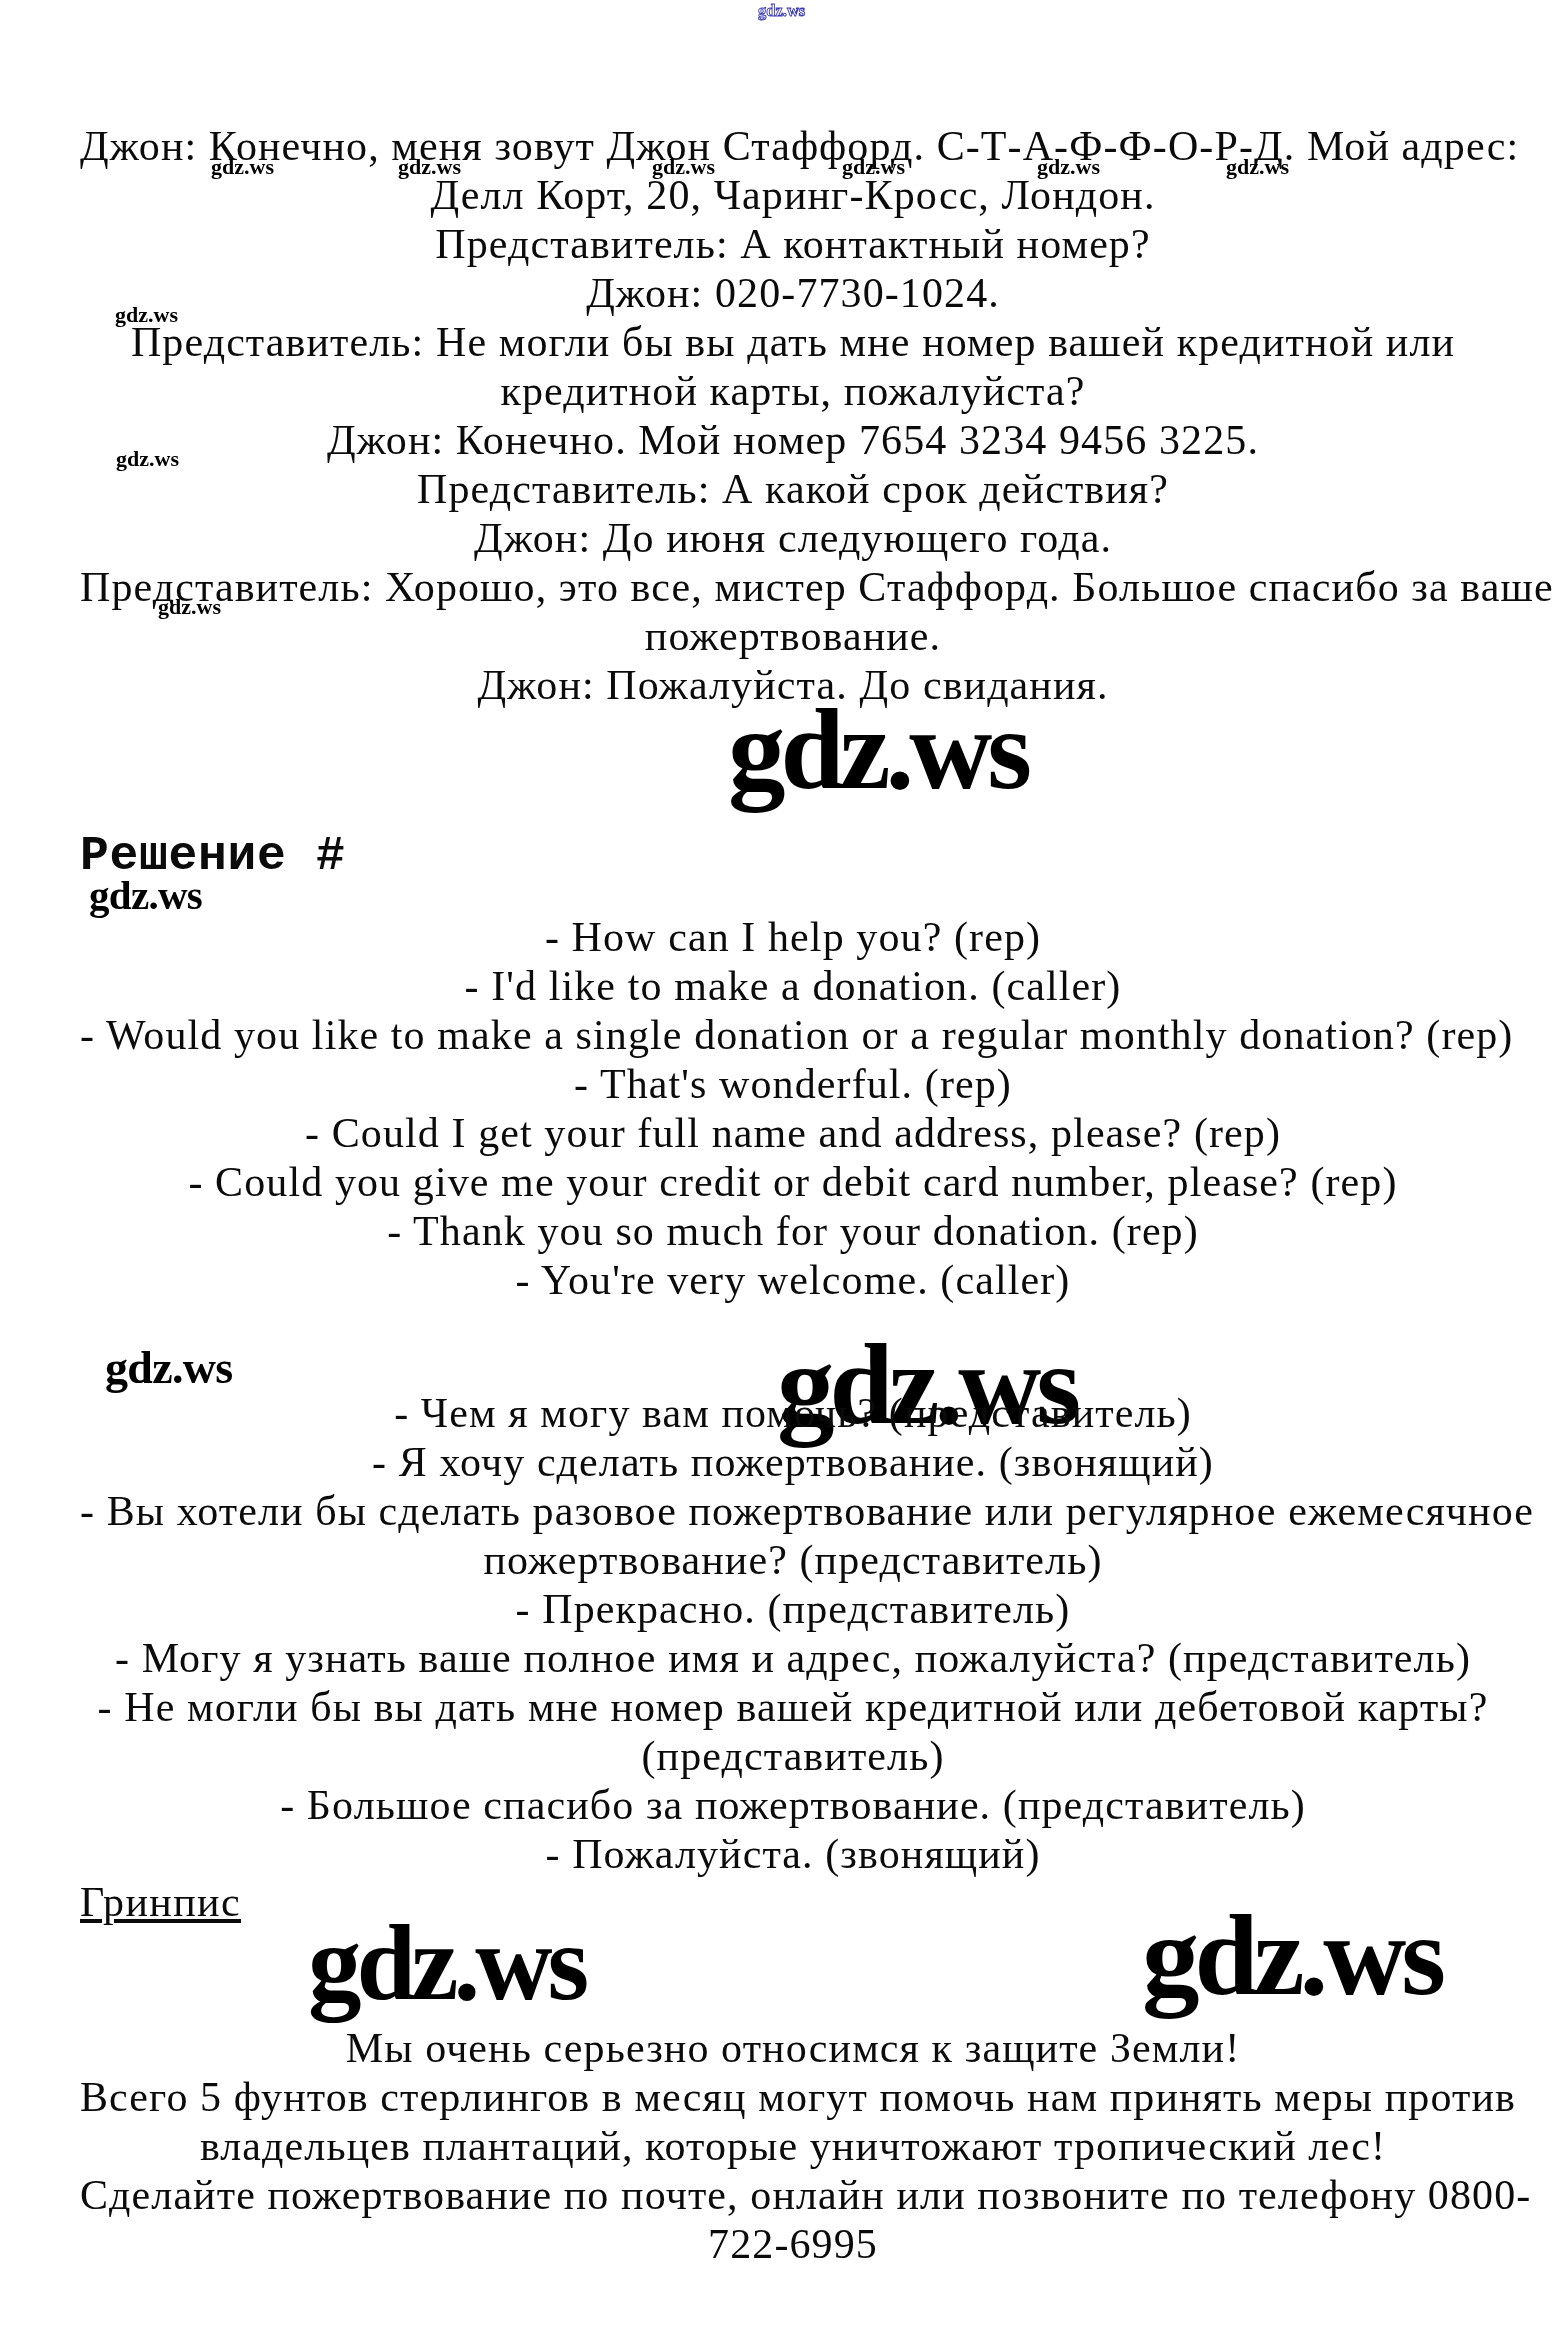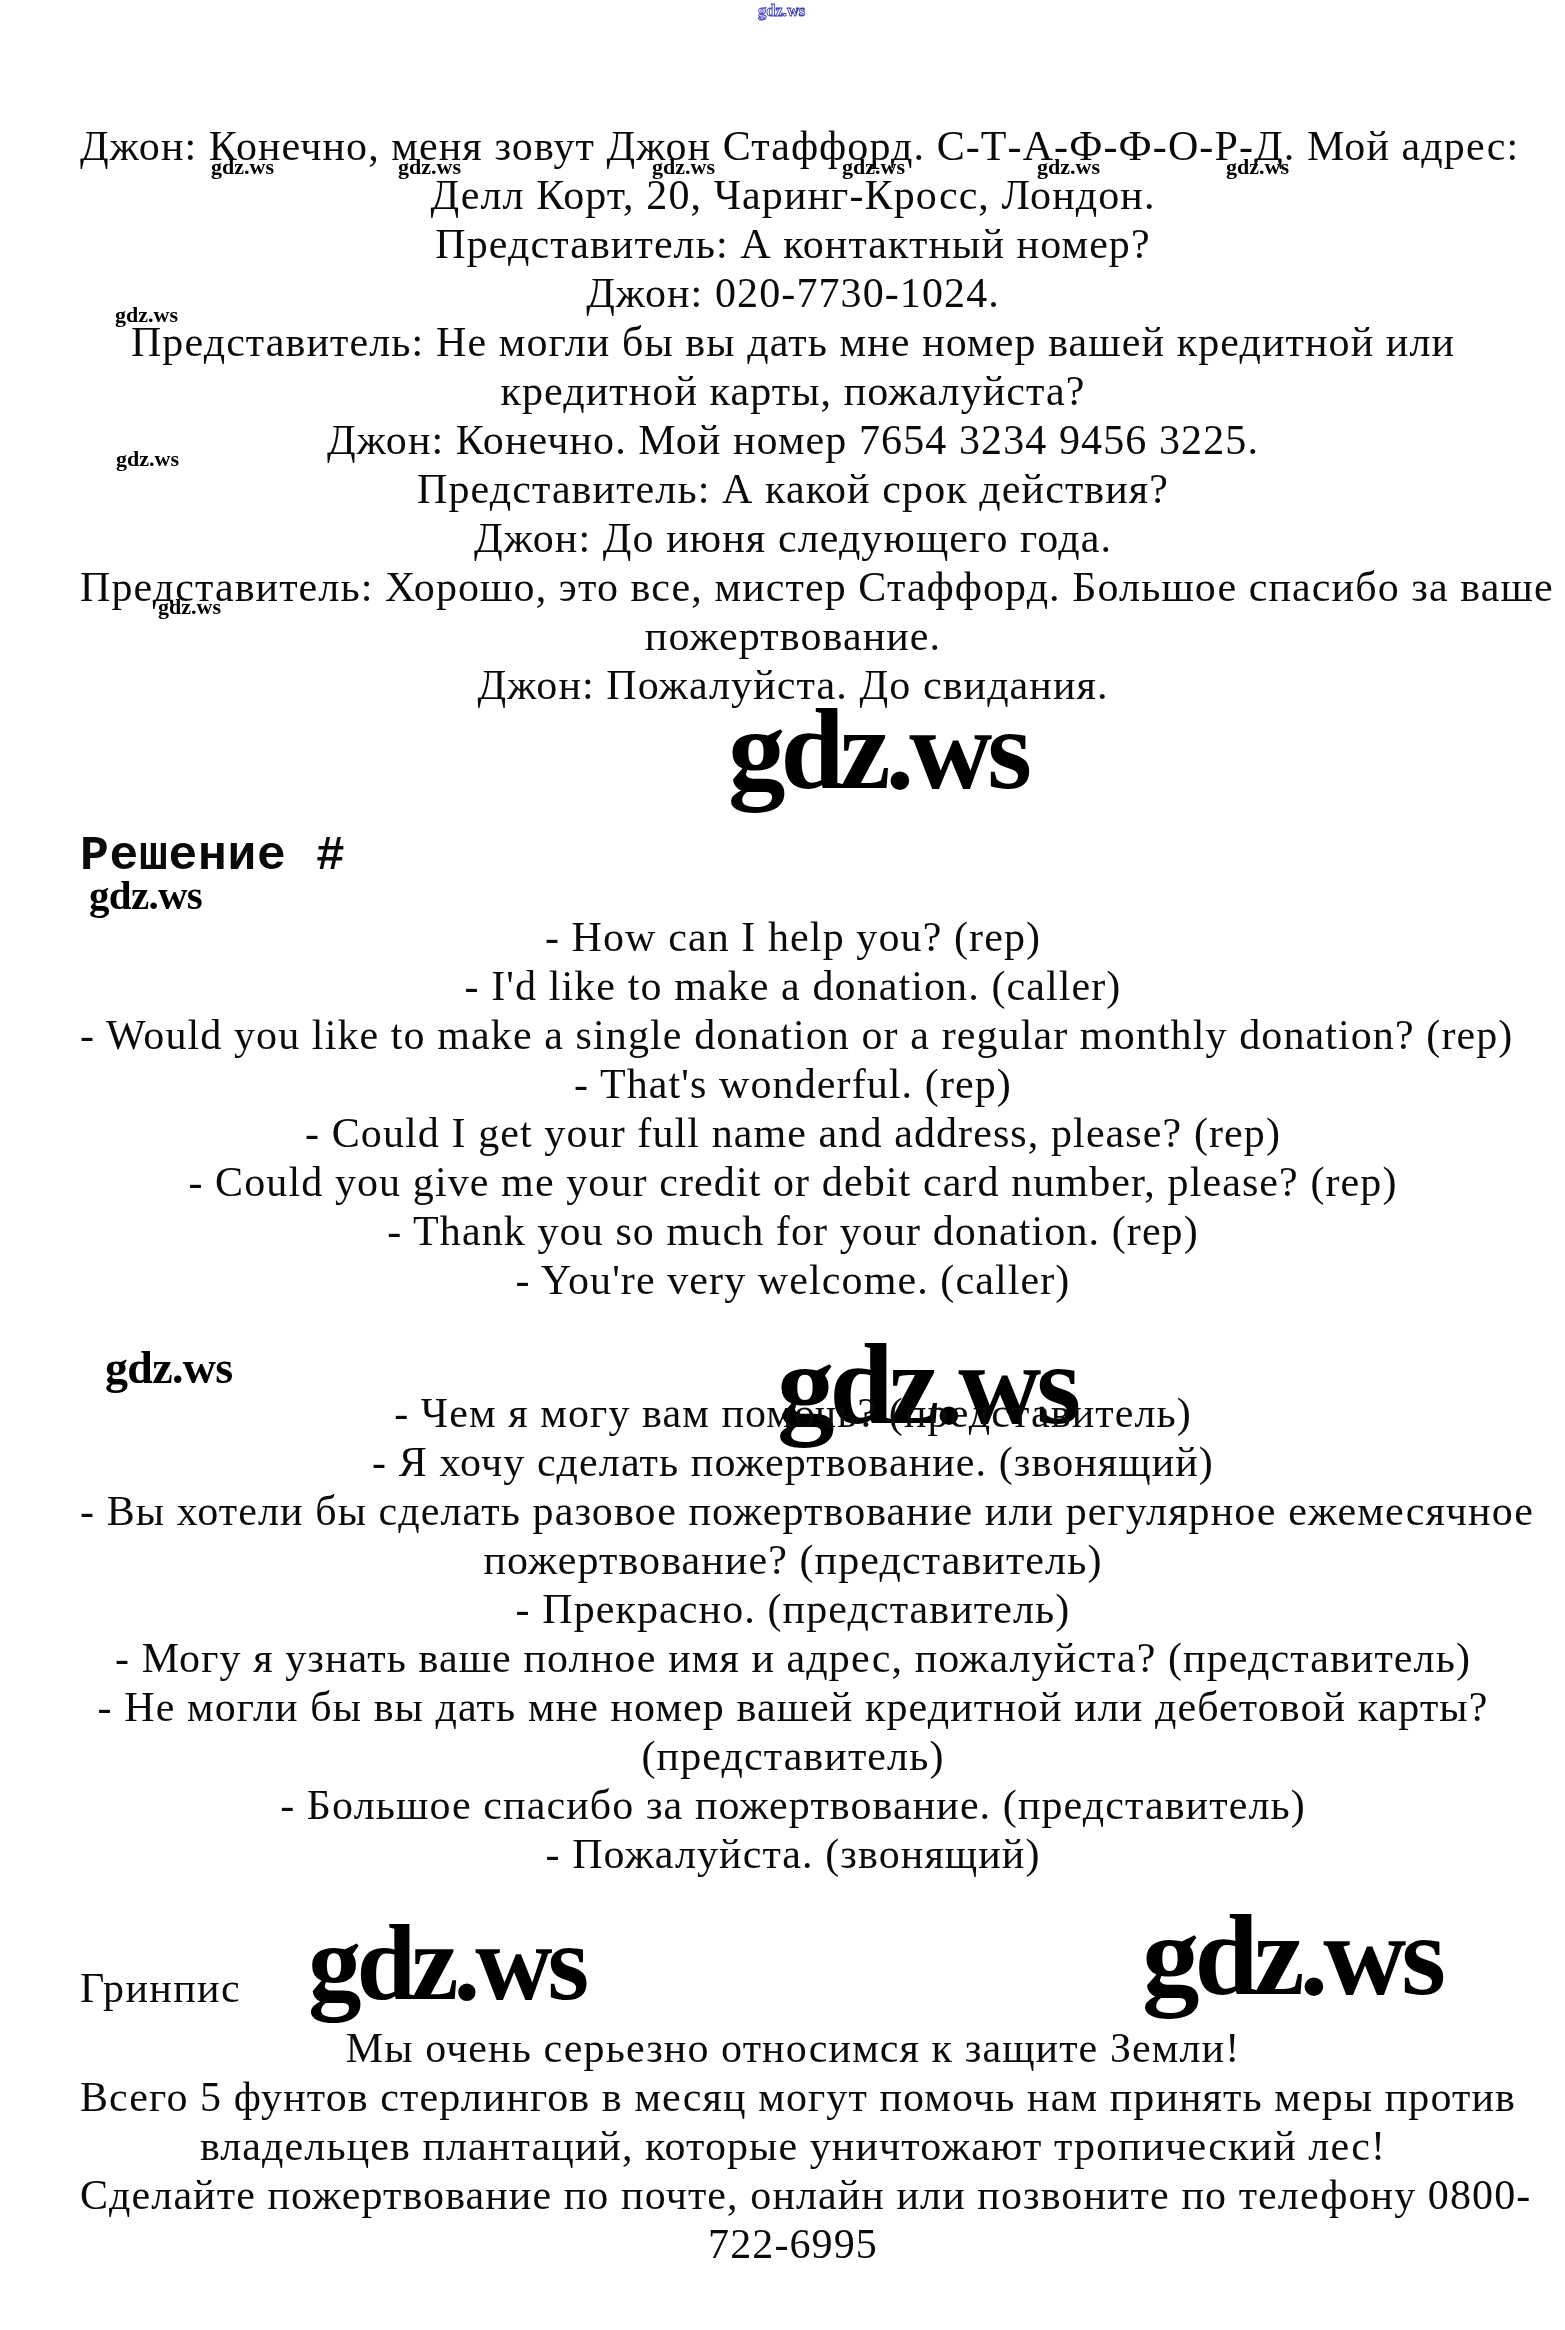--- a/index.html
+++ b/index.html
@@ -121,21 +121,21 @@
     <div class="line">- Вы хотели бы сделать разовое пожертвование или регулярное ежемесячное</div>
     <div class="line">пожертвование? (представитель)</div>
     <div class="line">- Прекрасно. (представитель)</div>
     <div class="line">- Могу я узнать ваше полное имя и адрес, пожалуйста? (представитель)</div>
     <div class="line">- Не могли бы вы дать мне номер вашей кредитной или дебетовой карты?</div>
     <div class="line">(представитель)</div>
     <div class="line">- Большое спасибо за пожертвование. (представитель)</div>
     <div class="line">- Пожалуйста. (звонящий)</div>
   </div>
 
-<div class="block" id="footer-org" style="top:1964px;">Гринпис</div>
+<div class="block" id="footer-org" style="top:1878px;text-decoration:underline;">Гринпис</div>
 
 <div class="block" id="footer-text" style="top:2024px;">
     <div class="line">Мы очень серьезно относимся к защите Земли!</div>
     <div class="line">Всего 5 фунтов стерлингов в месяц могут помочь нам принять меры против</div>
     <div class="line">владельцев плантаций, которые уничтожают тропический лес!</div>
     <div class="line">Сделайте пожертвование по почте, онлайн или позвоните по телефону 0800-</div>
     <div class="line">722-6995</div>
   </div>
 
 

